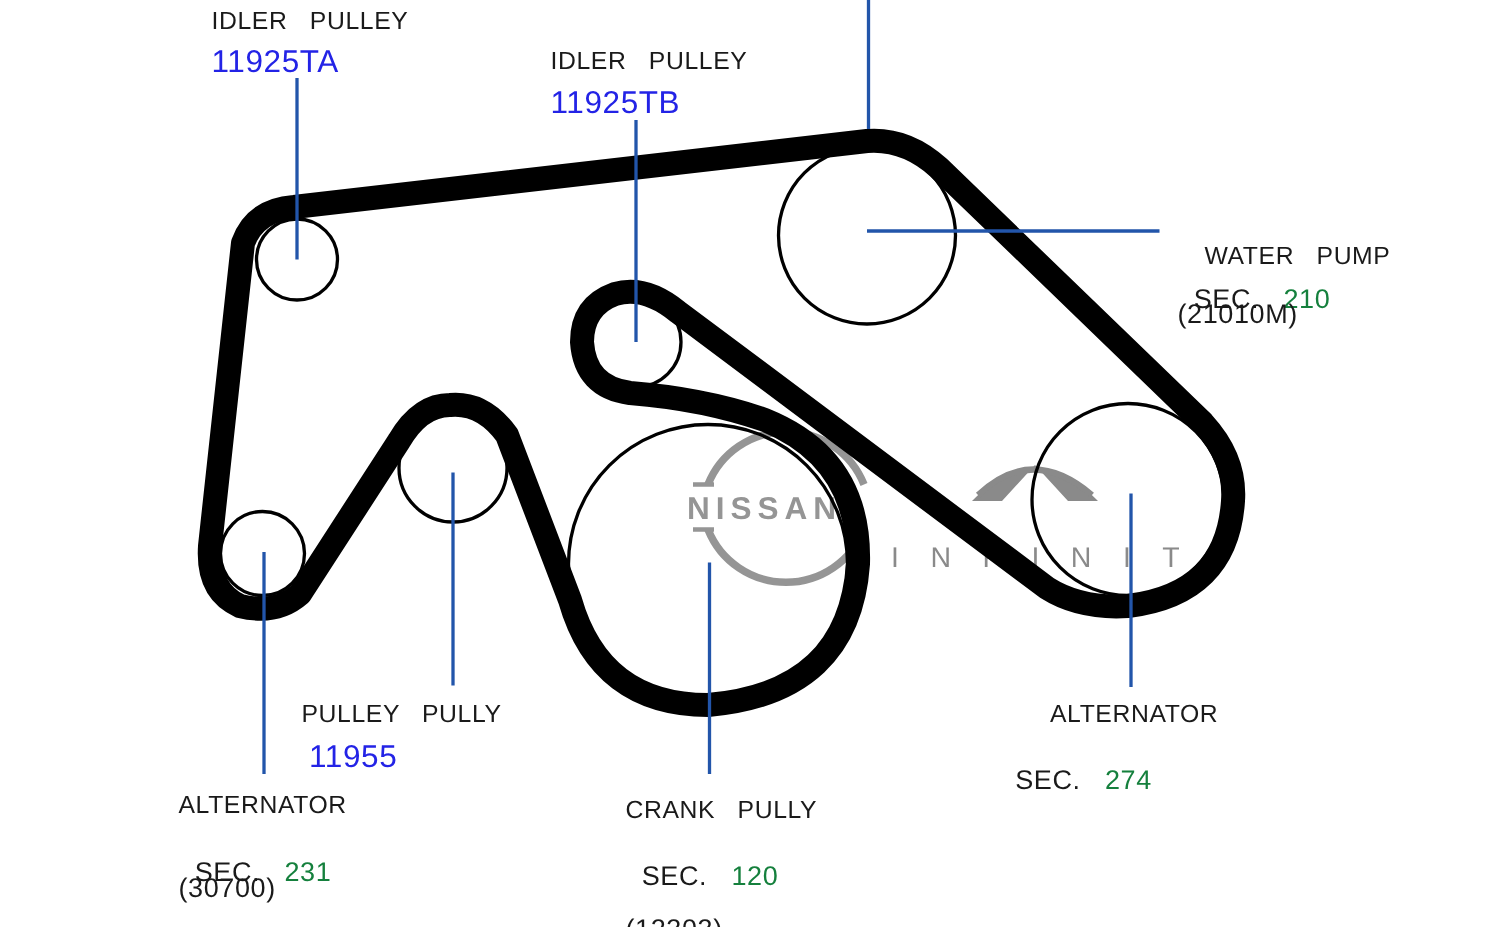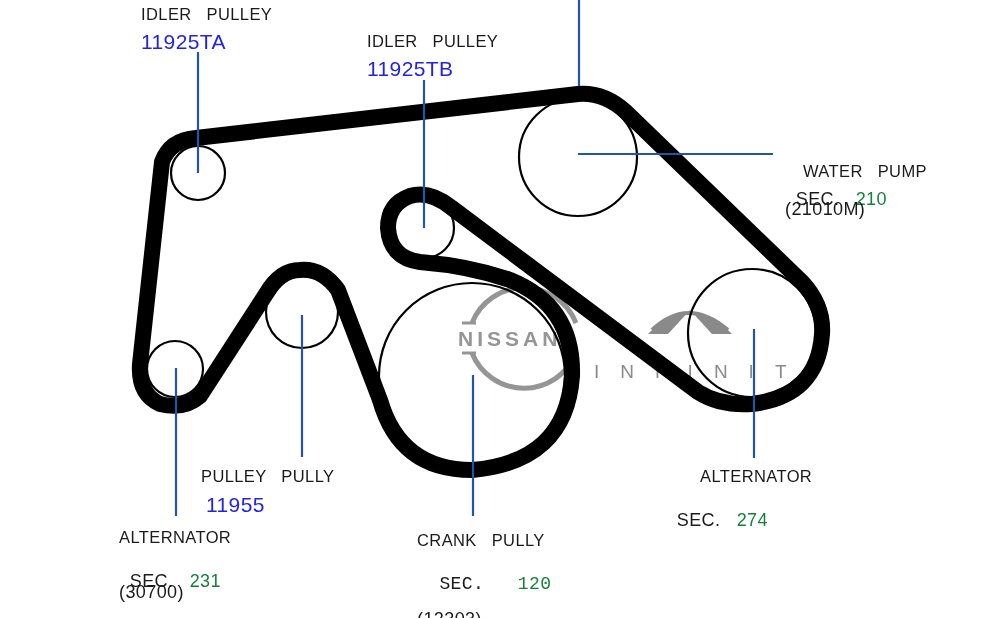--- a/index.html
+++ b/index.html
@@ -96,16 +96,16 @@
 <div class="lbl" style="left:201px; top:468px;">PULLEY   PULLY</div>
 <div class="lbl pn" style="left:206px; top:494px;text-align:right;">11955</div>
 
 <div class="lbl" style="left:119px; top:529px;">ALTERNATOR</div>
 <div class="lbl" style="left:119px; top:554px; font-size:18px;">
   <span>SEC.</span><span>   </span><span class="sec">231</span>
 </div>
 <div class="lbl" style="left:119px; top:583px; font-size:18px;">(30700)</div>
 
 <div class="lbl" style="left:417px; top:532px;">CRANK   PULLY</div>
-<div class="lbl" style="left:417px; top:557px; font-size:18px;font-family:Liberation Mono, monospace;">
+<div class="lbl" style="left:417px; top:557px; font-size:18px;">
   <span>SEC.</span><span>   </span><span class="sec">120</span>
 </div>
 <div class="lbl" style="left:417px; top:586px; font-size:18px;margin-top:24px;">(12303)</div>
 
 </body></html>

